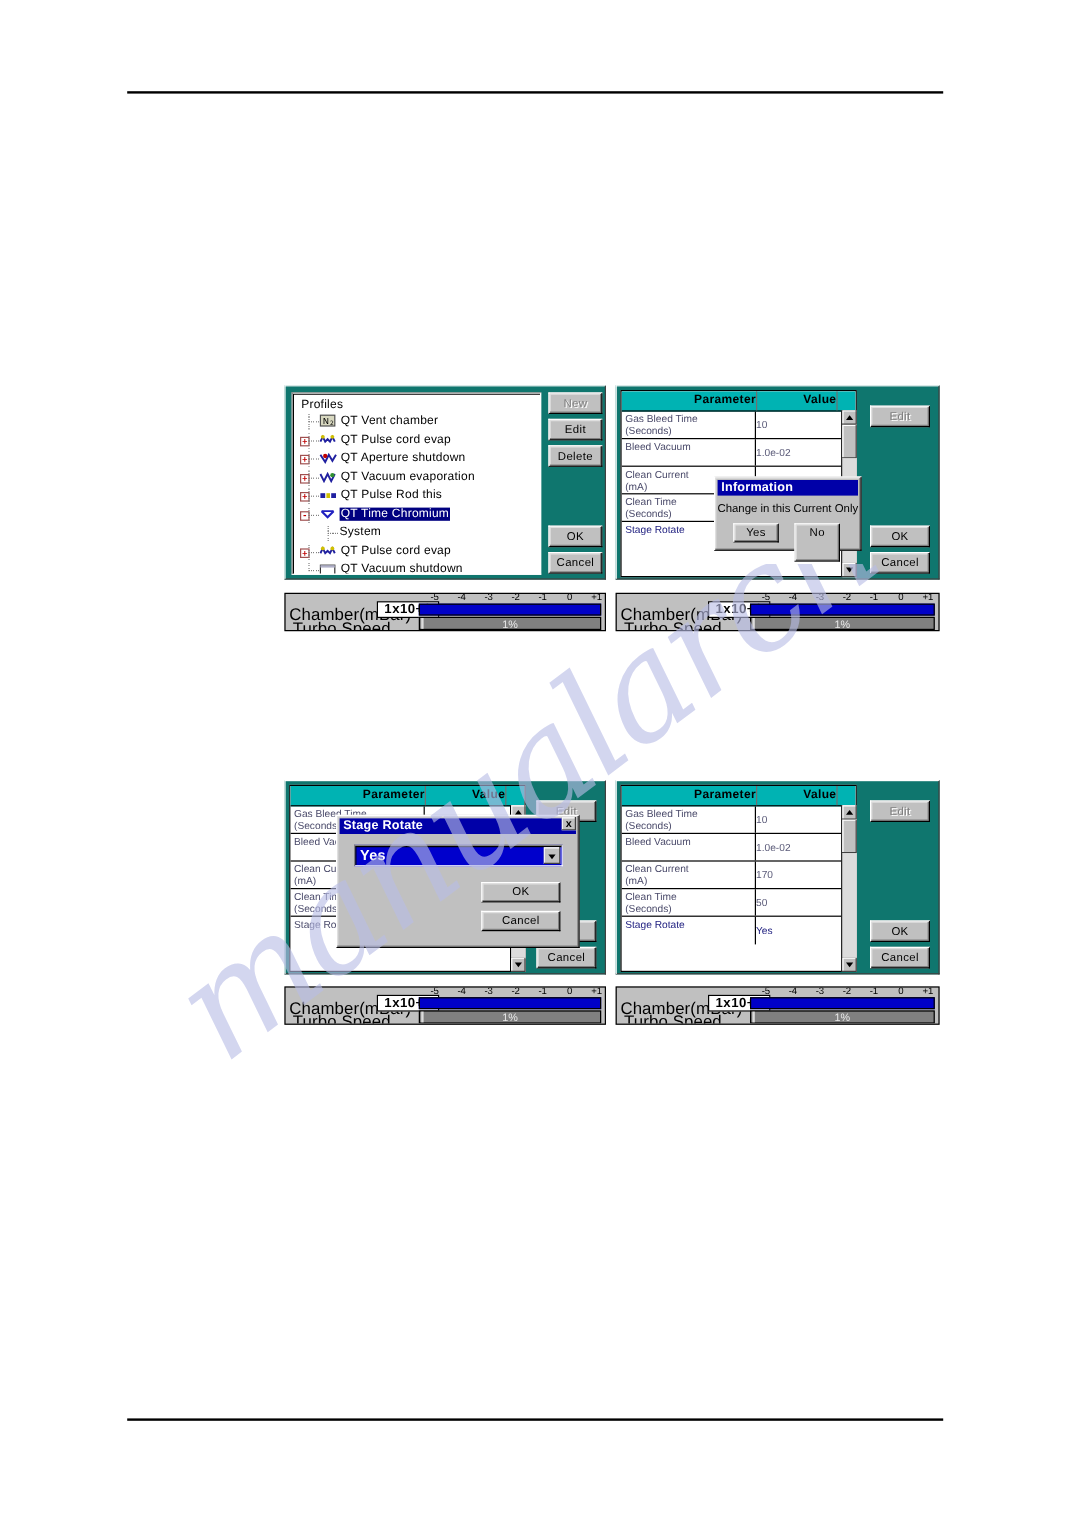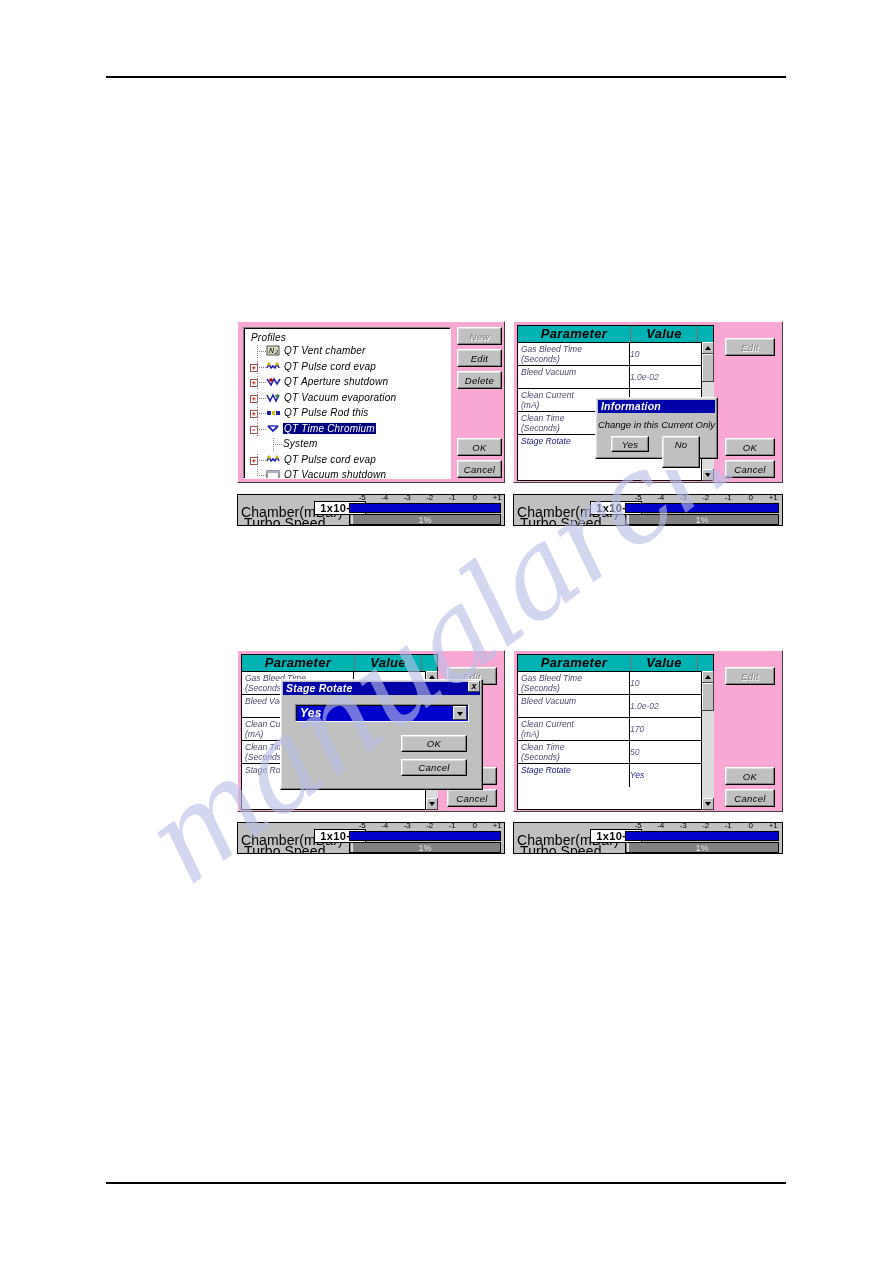--- a/index.html
+++ b/index.html
@@ -37,29 +37,28 @@
     opacity:.62;
     white-space:nowrap;
     transform:rotate(-37deg);
     transform-origin:0 0;
     letter-spacing:-3px;
   }
 
   
   .panel{
     position:absolute;
-    background:#f9a8d4;
+    background:#0f766e;
     border-top:1px solid #ffffff;
     border-left:1px solid #ffffff;
     border-right:1px solid #404040;
     border-bottom:1px solid #404040;
     box-sizing:border-box;
     z-index:2;
     font-size:9px;
-    font-style:italic;
   }
 
   .btn{
     position:absolute;
     background:#c0c0c0;
     border-top:1px solid #ffffff;
     border-left:1px solid #ffffff;
     border-right:1px solid #000000;
     border-bottom:1px solid #000000;
     box-shadow: inset -1px -1px 0 #808080, inset 1px 1px 0 #dfdfdf;
@@ -127,21 +126,21 @@
     position:absolute;
     border:1px solid #000;
     box-sizing:border-box;
     background:#fff;
     overflow:hidden;
   }
   .grid-head{
     display:flex;height:16px;background:#00b3b3;border-bottom:1px solid #000;
   }
   .grid-head div{
-    font-size:13px;font-weight:bold;color:#000;text-align:center;line-height:16px;
+    font-size:10px;font-weight:bold;color:#000;text-align:right;line-height:16px;
     letter-spacing:.3px;
   }
   .gh-param{width:112px;border-right:1px solid #707070;}
   .gh-value{width:66px;border-right:1px solid #707070;}
   .gh-pad{flex:1;}
   .grid-row{
     display:flex;height:23px;border-bottom:1px solid #000;box-sizing:border-box;
   }
   .grid-row:last-child{border-bottom:none;}
   .gc-param{

